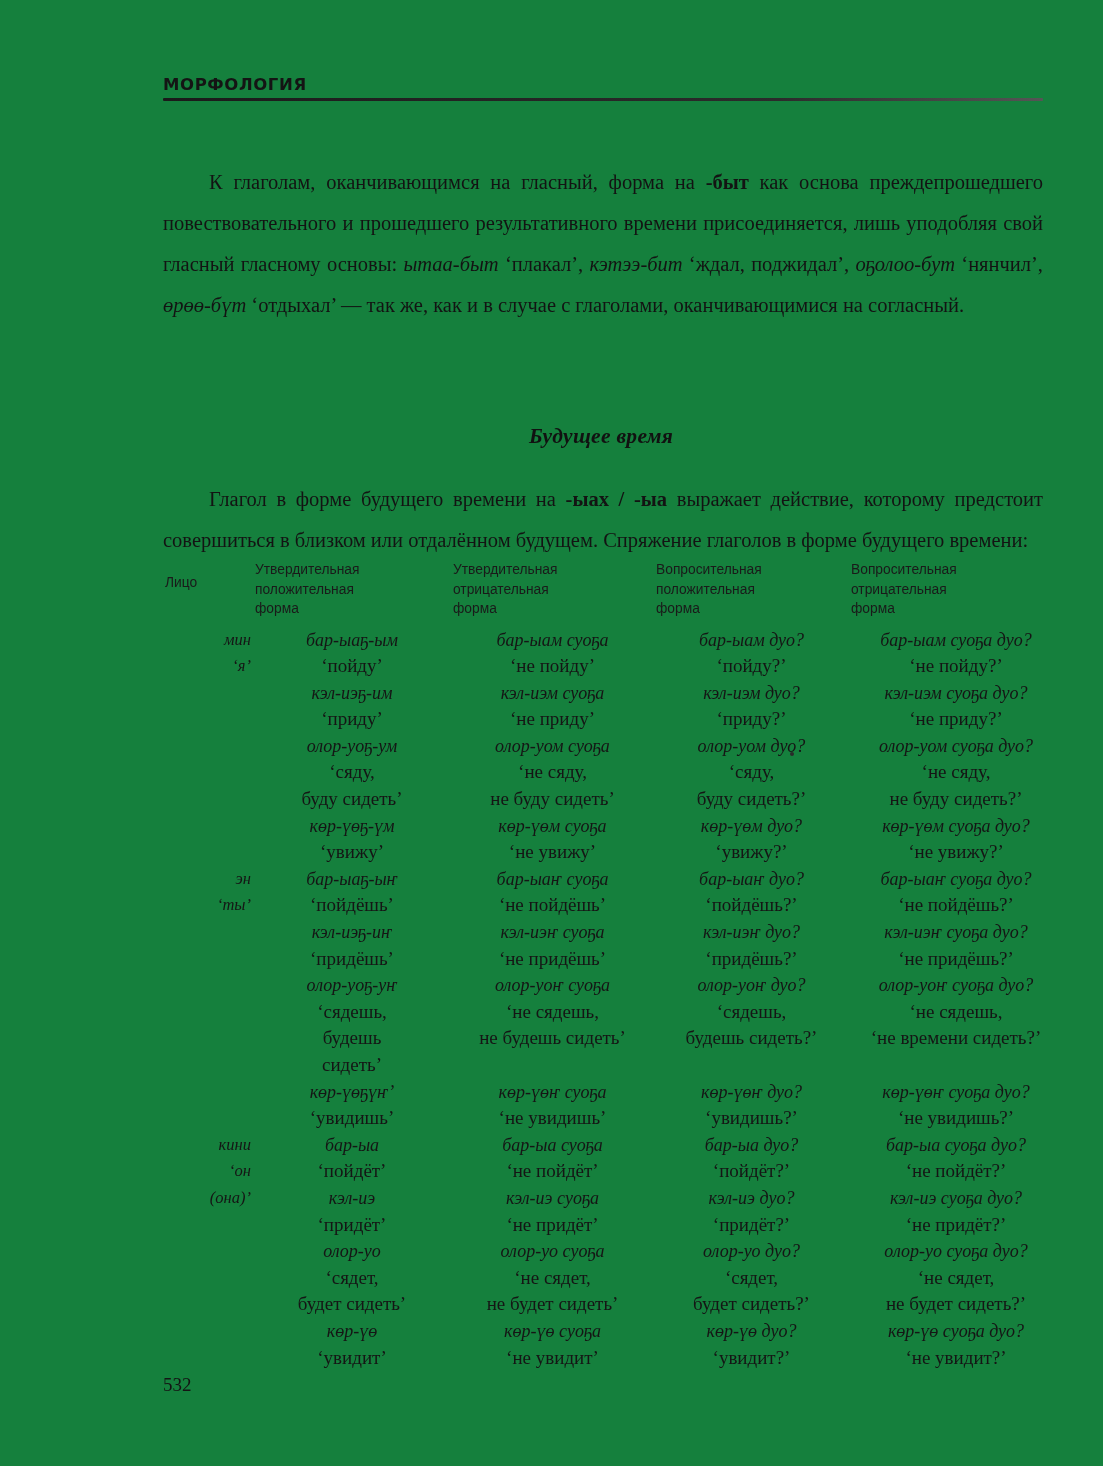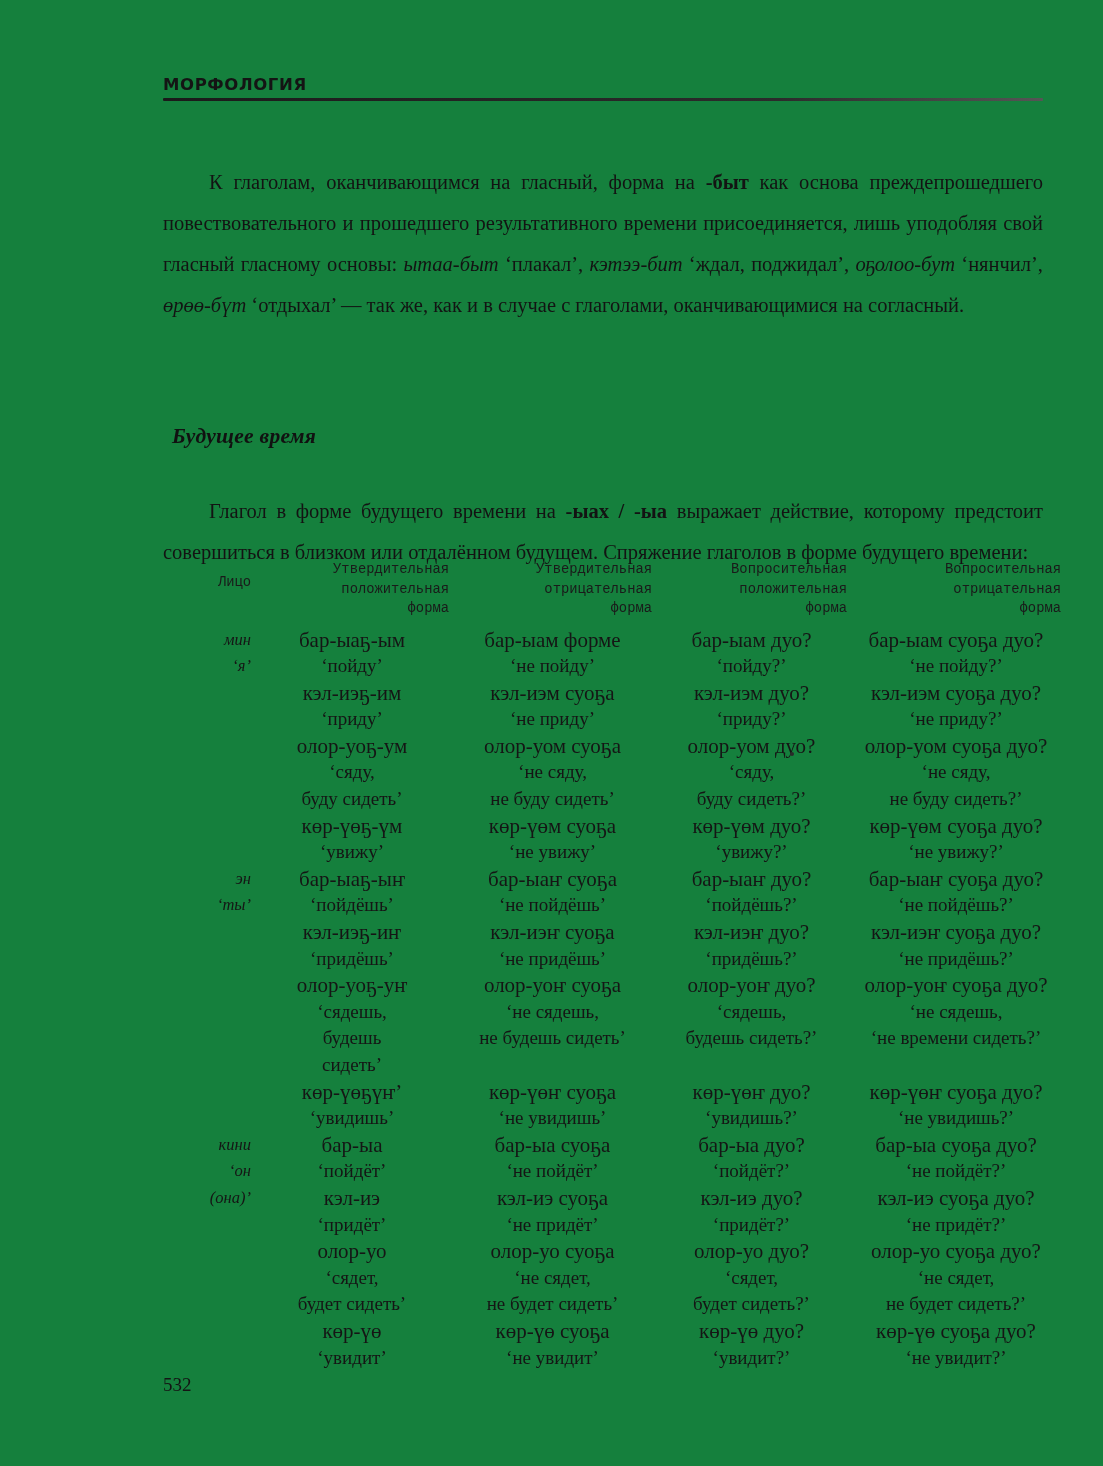--- a/index.html
+++ b/index.html
@@ -53,27 +53,28 @@
     text-align: justify;
     text-justify: inter-word;
     font-family: "Liberation Serif", "DejaVu Serif", serif;
     color: #131313;
   }
   .para .ind { display: inline-block; width: 46px; }
   .para b { font-weight: 700; }
   .para i { font-style: italic; }
   #para-1 { top: 141px; }
   #para-2 { top: 292px; }
-  #para-3 { top: 470px; }
+  #para-3 { top: 458px; }
 
   .section-heading {
     position: absolute;
-    left: 172px;
+    left: 161px;
     top: 406px;
     width: 880px;
+    text-align: center;
     font-style: italic;
     font-weight: 700;
     font-size: 21.5px;
     letter-spacing: 0.3px;
     color: #111;
   }
 
   
   .paradigm {
     position: absolute;
@@ -86,25 +87,25 @@
   .paradigm col.c-person { width: 90px; }
   .paradigm col.c-form   { width: 198px; }
   .paradigm col.c-form2  { width: 203px; }
   .paradigm col.c-form3  { width: 195px; }
   .paradigm col.c-form4  { width: 214px; }
 
   .paradigm th {
     font-weight: 400;
     font-size: 13.8px;
     line-height: 19.5px;
-    text-align: right;
+    text-align: left;
     vertical-align: bottom;
     padding: 0 2px 8px 2px;
     color: #1a1a1a;
-    font-family: Liberation Mono, monospace;
+    font-family: Liberation Sans, sans-serif;
   }
   .paradigm th.person-head {
     vertical-align: middle;
     padding-bottom: 21px;
   }
   .paradigm td {
     padding: 0 2px;
     vertical-align: top;
     text-align: center;
     font-size: 17px;
@@ -114,21 +115,22 @@
   .paradigm td.person {
     text-align: right;
     font-style: italic;
     font-size: 16.5px;
     white-space: nowrap;
   }
   .paradigm td.person .pl { display: block; }
   .cell { display: block; }
   .cell .native {
     display: block;
-    font-size: 21px;
+    font-style: italic;
+    font-size: 18px;
     white-space: nowrap;
   }
   .cell .gloss {
     display: block;
     font-style: normal;
     font-size: 19px;
   }
   .cell .gloss2 {
     display: block;
     font-style: normal;
@@ -211,21 +213,21 @@
             <span class="pl">‘я’</span>
           </td>
           <td>
             <span class="cell">
               <span class="native">бар-ыаҕ-ым</span>
               <span class="gloss">‘пойду’</span>
             </span>
           </td>
           <td>
             <span class="cell">
-              <span class="native">бар-ыам форме</span>
+              <span class="native">бар-ыам суоҕа</span>
               <span class="gloss">‘не пойду’</span>
             </span>
           </td>
           <td>
             <span class="cell">
               <span class="native">бар-ыам дуо?</span>
               <span class="gloss">‘пойду?’</span>
             </span>
           </td>
           <td>

